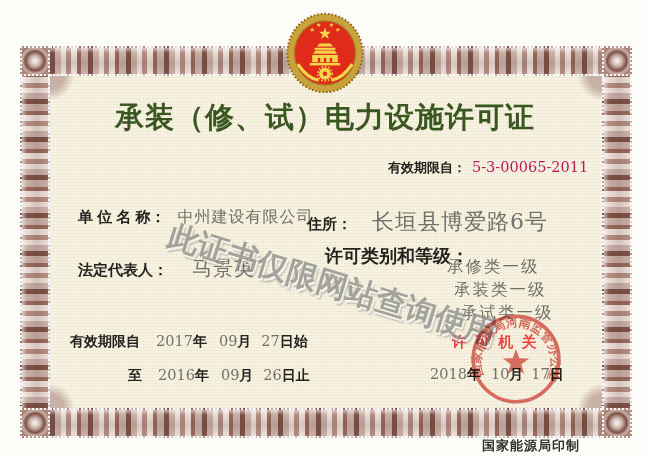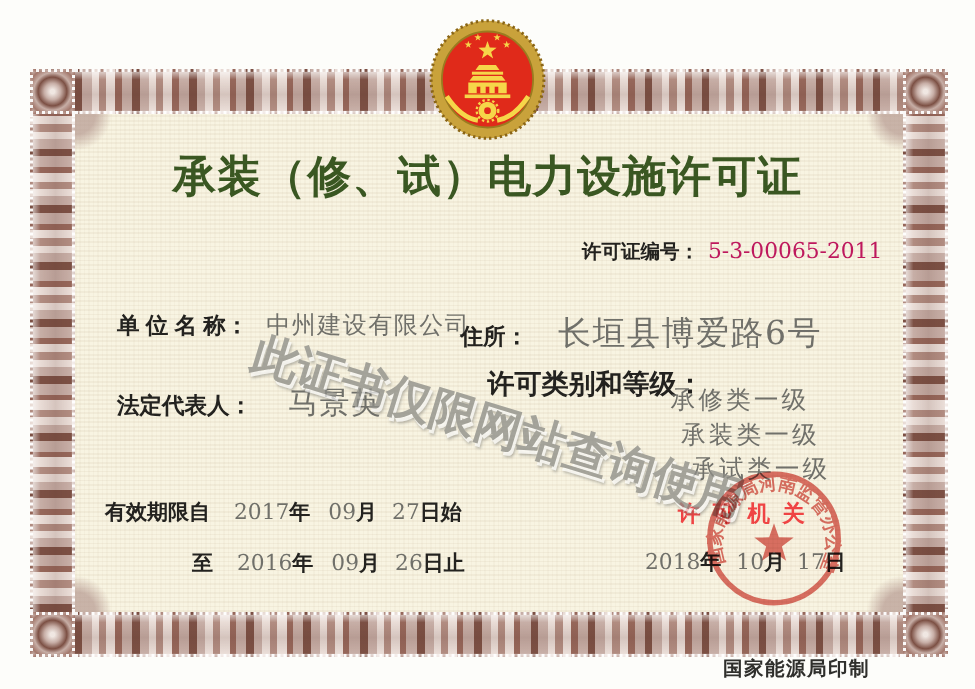--- a/index.html
+++ b/index.html
@@ -137,21 +137,21 @@
     <path d="M16,64 Q28,82 42,84" stroke="#f6d649" stroke-width="4" fill="none"></path>
     <path d="M84,64 Q72,82 58,84" stroke="#f6d649" stroke-width="4" fill="none"></path>
     <circle cx="50" cy="76" r="7.5" fill="#f6d649"></circle>
     <circle cx="50" cy="76" r="9" fill="none" stroke="#f6d649" stroke-width="2" stroke-dasharray="2 2.2"></circle>
     <circle cx="50" cy="76" r="2.8" fill="#e02a1a"></circle>
   </svg>
 
   <div class="ct title">承装（修、试）电力设施许可证</div>
 
   <div class="ct licrow">
-    <span class="lbl">许可证编号：</span><span class="num">5-3-00065-2011</span>
+    <span class="lbl">有效期限自：</span><span class="num">5-3-00065-2011</span>
   </div>
 
   <div class="ct row-unit">
     <span class="lbl">单 位 名 称：</span><span class="val">中州建设有限公司</span>
   </div>
   <div class="ct row-addr">
     <span class="lbl">住所：</span><span class="val">长垣县博爱路6号</span>
   </div>
 
   <div class="ct row-legal">

